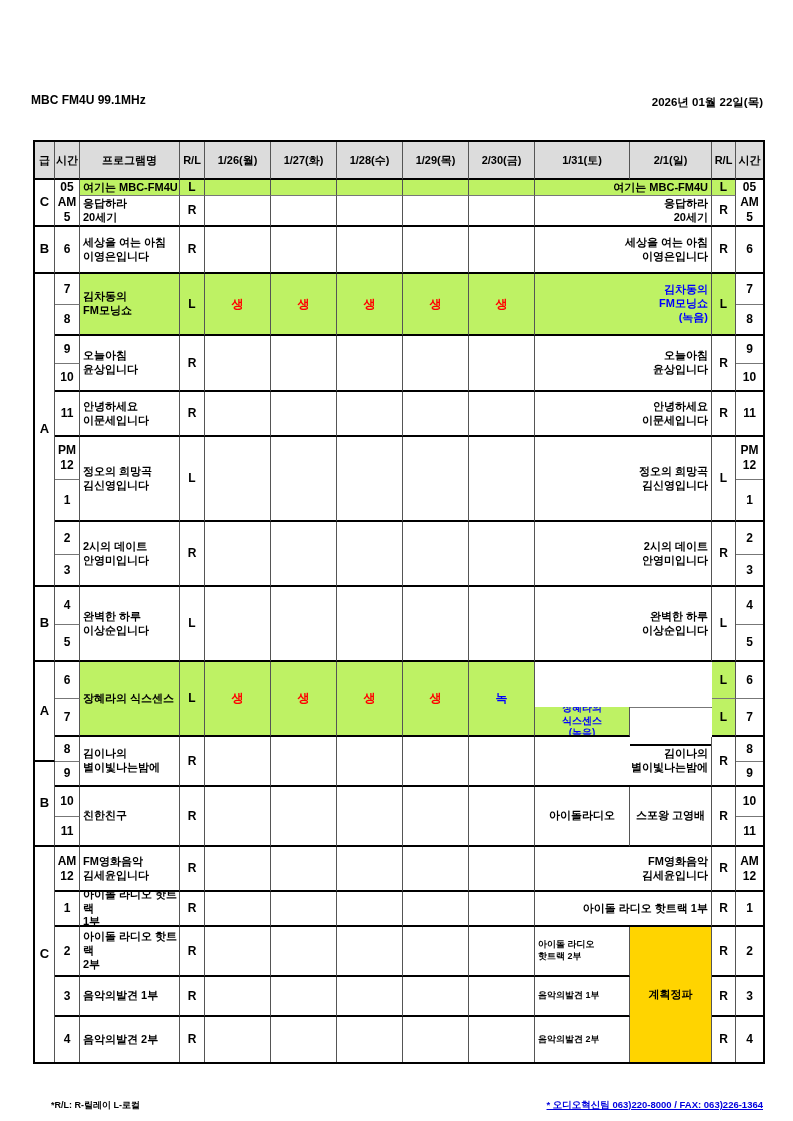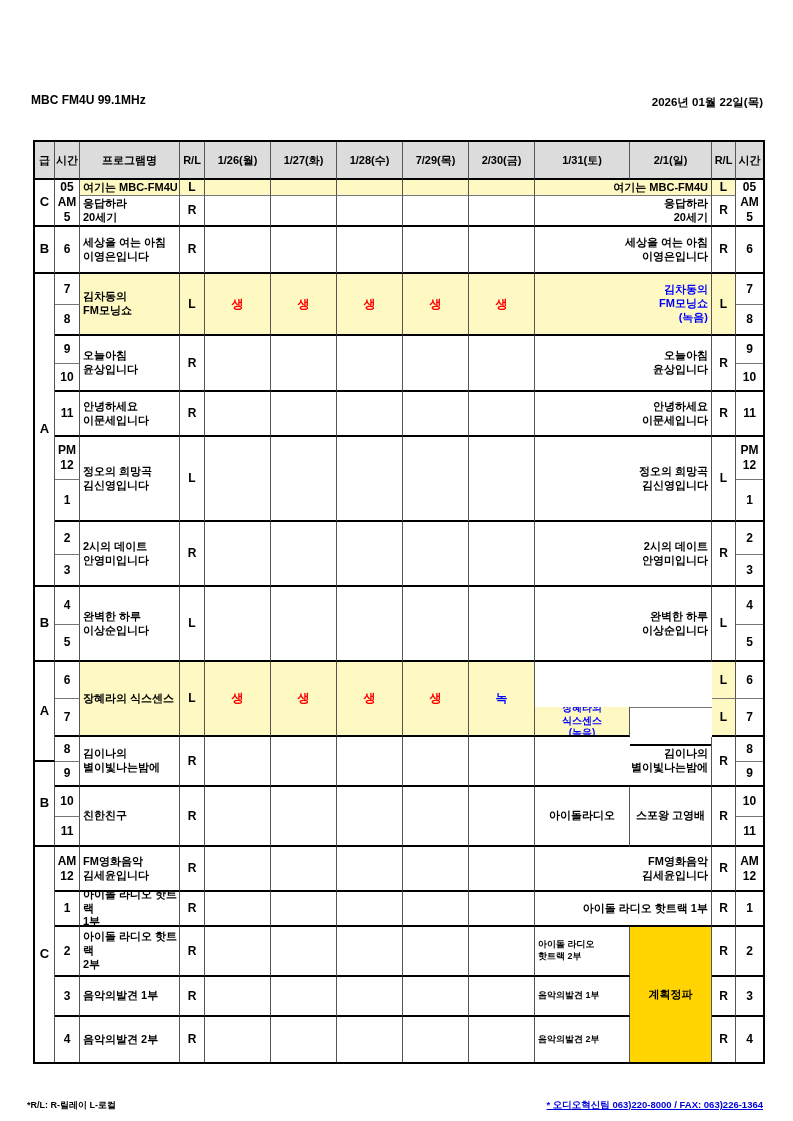--- a/index.html
+++ b/index.html
@@ -11,51 +11,51 @@
   .date{position:absolute;top:95px;right:30px;font-size:11.5px;font-weight:bold;}
   .sched{position:absolute;top:140px;left:33px;display:grid;background:#fff;border:2px solid #000;
     grid-template-columns:20px 25px 100px 25px 66px 66px 66px 66px 66px 95px 82px 24px 27px;
     grid-template-rows:38px 16px 31px 47px 31px 31px 28px 28px 45px 43px 42px 33px 32px 38px 37px 37px 38px 25px 25px 30px 30px 45px 35px 50px 40px 45px;}
   .c{border-right:1px solid #555;border-bottom:1px solid #777;display:flex;align-items:center;justify-content:center;
      text-align:center;font-weight:bold;font-size:12px;white-space:pre-line;overflow:hidden;line-height:1.25;box-sizing:border-box;}
   .pb{border-bottom:2px solid #000;}
   .lc{border-right:none;}
   .lb{border-bottom:none;}
   .hd{background:#DCDCDC;font-size:11px;line-height:1.15;}
-  .pink{background:#fef9c3;}
+  .pink{background:#bef264;}
   .yellow{background:#FFD400;font-size:11px;}
   .lft{justify-content:flex-start;text-align:left;padding-left:3px;}
   .rgt{justify-content:flex-end;text-align:right;padding-right:3px;}
   .prog{font-size:11px;}
   .red{color:#FF0000;}
   .blue{color:#0000FF;}
   .sm{font-size:9px;line-height:1.3;}
   .md{font-size:10px;margin-top:45px;}
   .gr{font-size:13px;}
-  .footer-left{position:absolute;top:1099px;left:27px;font-size:9px;font-weight:bold;}
+  .footer-left{position:absolute;top:1099px;left:51px;font-size:9px;font-weight:bold;}
   .footer-right{position:absolute;top:1099px;right:30px;font-size:9.5px;font-weight:bold;color:#0000DD;text-decoration:underline;}
 </style>
 </head>
 <body>
 
 <div class="page">
 
   <div class="station">MBC FM4U  99.1MHz</div>
   <div class="date">2026년 01월 22일(목)</div>
 
   <div class="sched">
 
     <div class="c hd pb" style="grid-area:1/1/2/2">급</div>
     <div class="c hd pb" style="grid-area:1/2/2/3">시간</div>
     <div class="c hd pb" style="grid-area:1/3/2/4">프로그램명</div>
     <div class="c hd pb" style="grid-area:1/4/2/5">R/L</div>
     <div class="c hd pb" style="grid-area:1/5/2/6">1/26(월)</div>
     <div class="c hd pb" style="grid-area:1/6/2/7">1/27(화)</div>
     <div class="c hd pb" style="grid-area:1/7/2/8">1/28(수)</div>
-    <div class="c hd pb" style="grid-area:1/8/2/9">7/29(목)</div>
+    <div class="c hd pb" style="grid-area:1/8/2/9">1/29(목)</div>
     <div class="c hd pb" style="grid-area:1/9/2/10">2/30(금)</div>
     <div class="c hd pb" style="grid-area:1/10/2/11">1/31(토)</div>
     <div class="c hd pb" style="grid-area:1/11/2/12">2/1(일)</div>
     <div class="c hd pb" style="grid-area:1/12/2/13">R/L</div>
     <div class="c hd pb lc" style="grid-area:1/13/2/14">시간</div>
 
     <div class="c gr pb" style="grid-area:2/1/4/2">C</div>
     <div class="c gr pb" style="grid-area:4/1/5/2">B</div>
     <div class="c gr pb" style="grid-area:5/1/14/2">A</div>
     <div class="c gr pb" style="grid-area:14/1/16/2">B</div>

